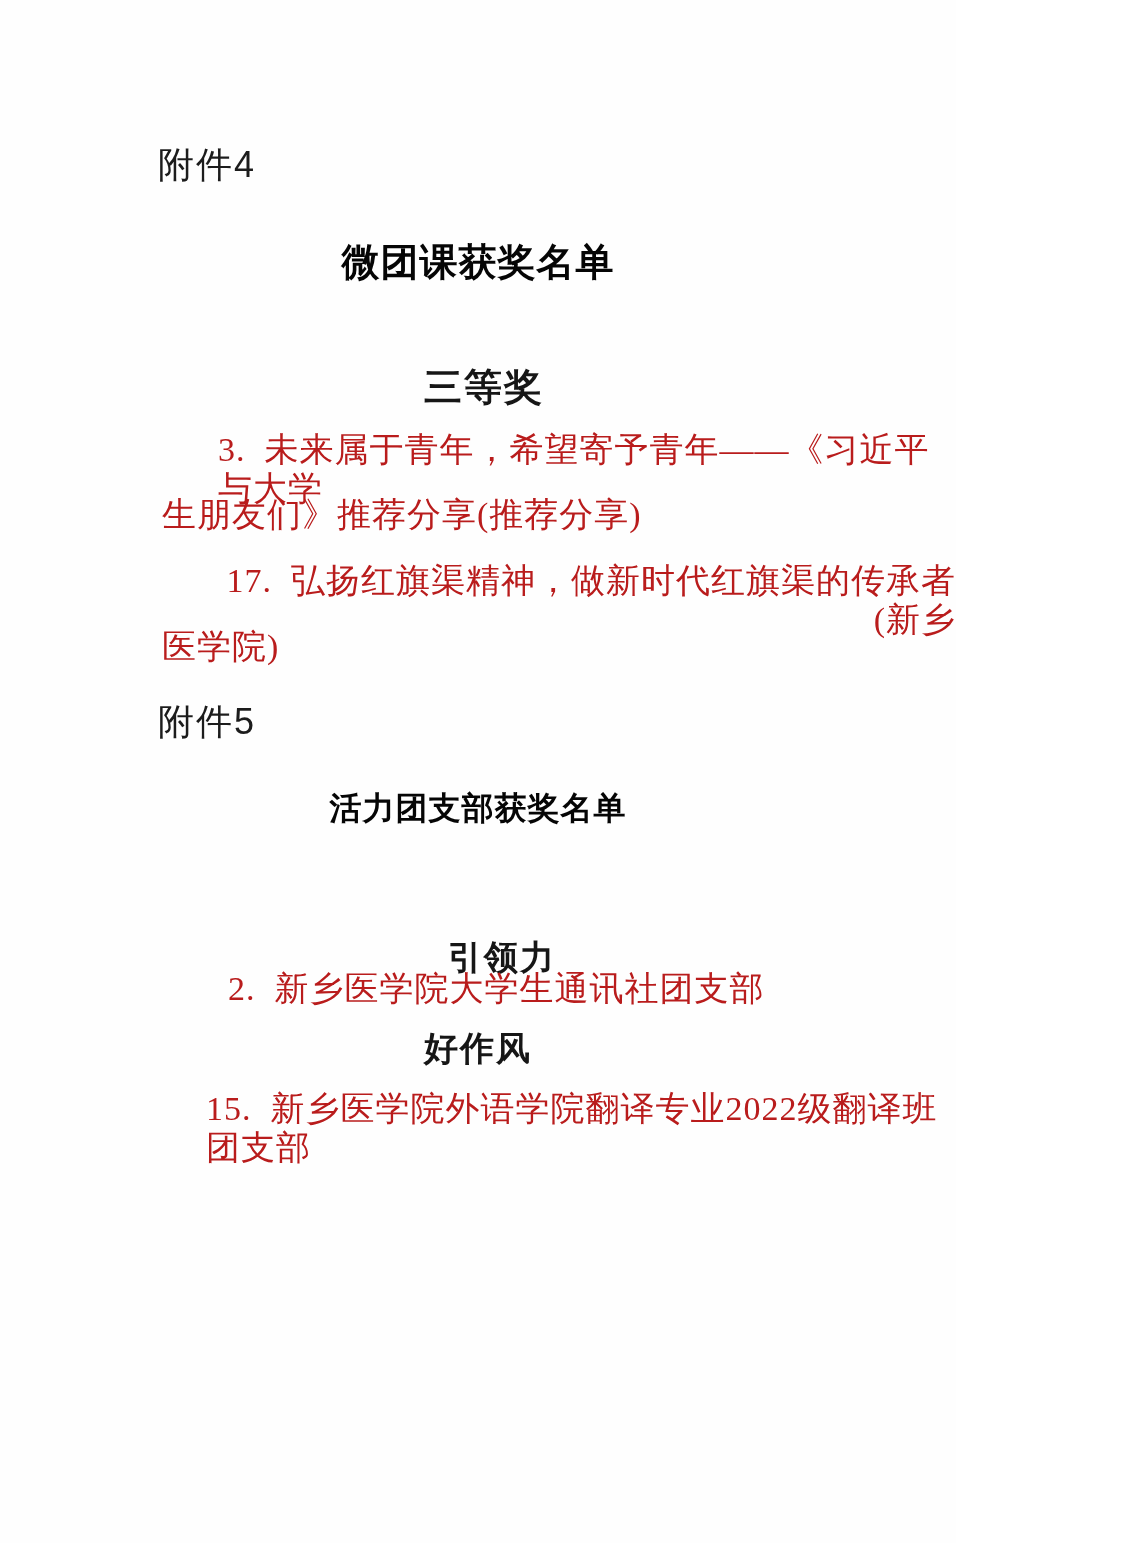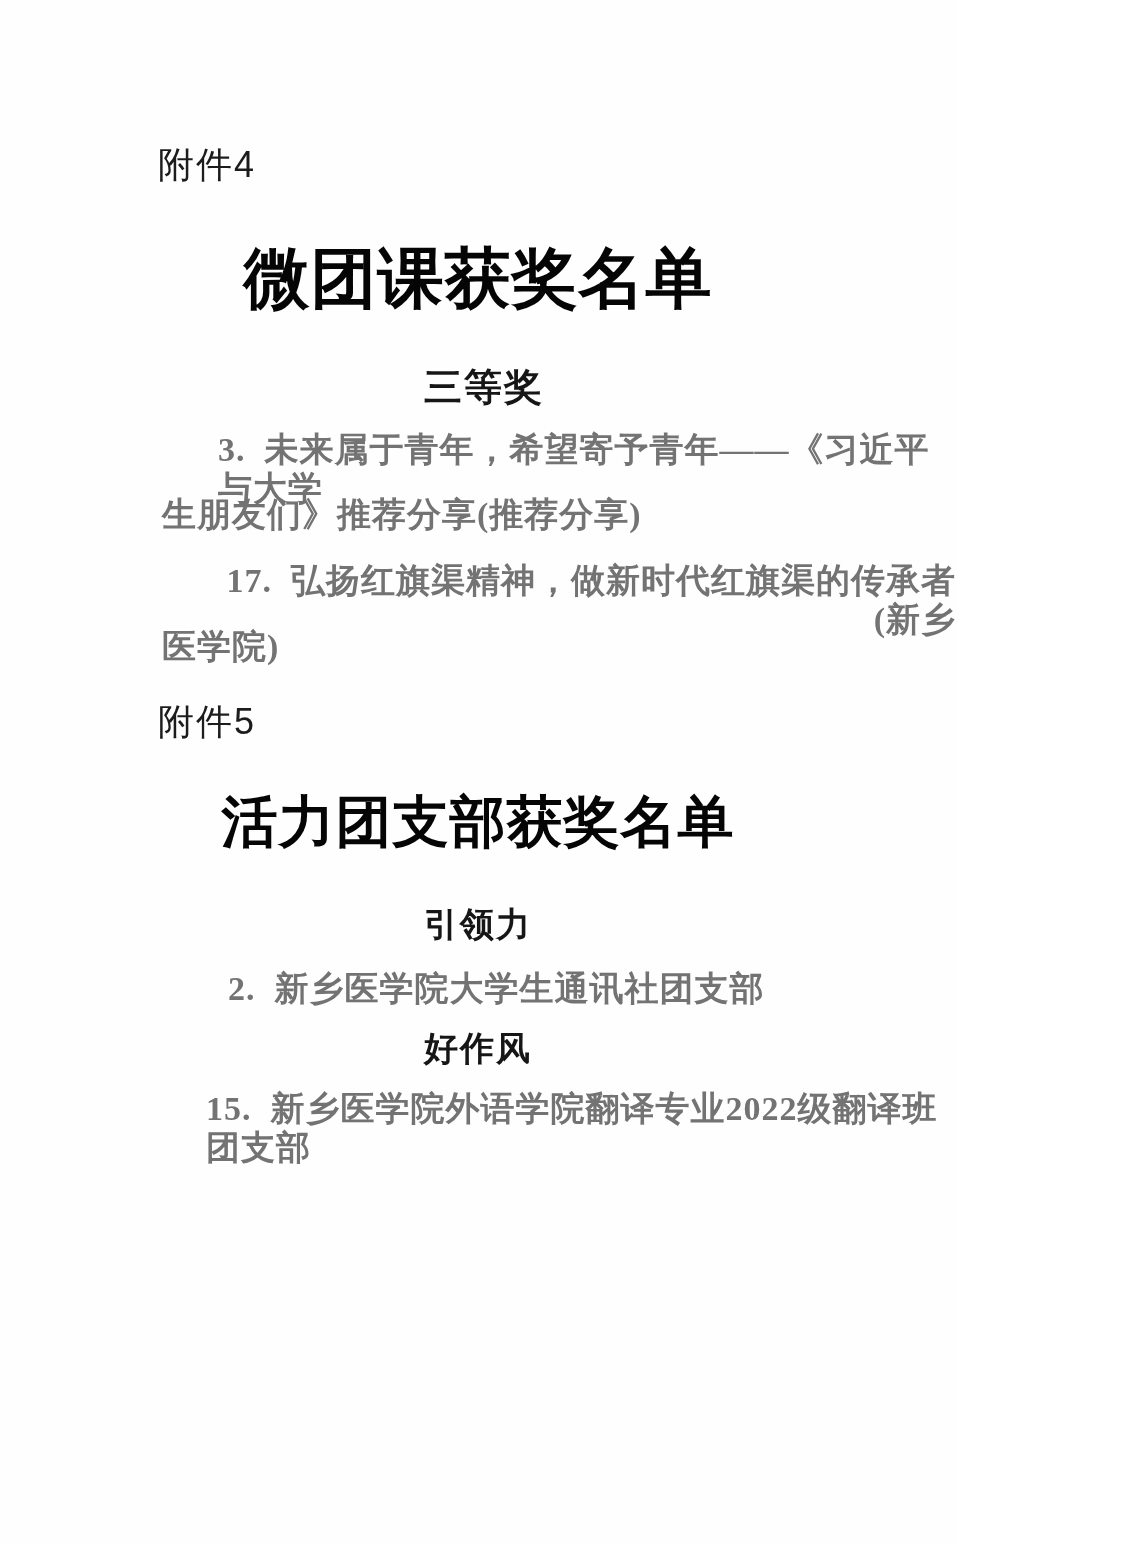--- a/index.html
+++ b/index.html
@@ -32,40 +32,40 @@
   
   .doc-title {
     left: 0;
     width: 100%;
     text-align: center;
     font-family: "Liberation Serif", serif;
     font-weight: 700;
     color: #050505;
     letter-spacing: 1px;
   }
-  .doc-title.t1 { font-size: 66px; }
-  .doc-title.t2 { font-size: 56px; }
+  .doc-title.t1 { font-size: 38px; }
+  .doc-title.t2 { font-size: 32px; }
   
   .sub-heading {
     left: 0;
     width: 100%;
     text-align: center;
     font-family: "Liberation Sans", sans-serif;
     font-weight: 700;
     color: #161616;
     letter-spacing: 2px;
   }
   .sub-heading.award { font-size: 38px; }
   .sub-heading.category { font-size: 34px; }
   
   .body-line {
     font-family: "Liberation Serif", serif;
     font-size: 34px;
-    font-weight: 700;
-    color: #737373;
+    font-weight: 400;
+    color: #b91c1c;
     letter-spacing: 1px;
   }
 </style>
 </head>
 <body>
 
 <div class="page">
 
   <div class="abs attachment-label" style="top:144px;">附件4</div>
 
@@ -76,21 +76,21 @@
   <div class="abs body-line" style="top:430px; left:218px;">3.  未来属于青年，希望寄予青年——《习近平与大学</div>
   <div class="abs body-line" style="top:495px; left:162px;">生朋友们》推荐分享(推荐分享)</div>
 
   <div class="abs body-line" style="top:561px; left:206px;text-align:right;">17.  弘扬红旗渠精神，做新时代红旗渠的传承者(新乡</div>
   <div class="abs body-line" style="top:627px; left:162px;">医学院)</div>
 
   <div class="abs attachment-label" style="top:701px;">附件5</div>
 
   <div class="abs doc-title t2" style="top:790px;">活力团支部获奖名单</div>
 
-  <div class="abs sub-heading category" style="top:905px;">引领力</div>
+  <div class="abs sub-heading category" style="top:938px;padding-left:24px;">引领力</div>
 
   <div class="abs body-line" style="top:969px; left:228px;">2.  新乡医学院大学生通讯社团支部</div>
 
   <div class="abs sub-heading category" style="top:1029px;">好作风</div>
 
   <div class="abs body-line" style="top:1089px; left:206px;">15.  新乡医学院外语学院翻译专业2022级翻译班团支部</div>
 
 </div>
 
 </body></html>

